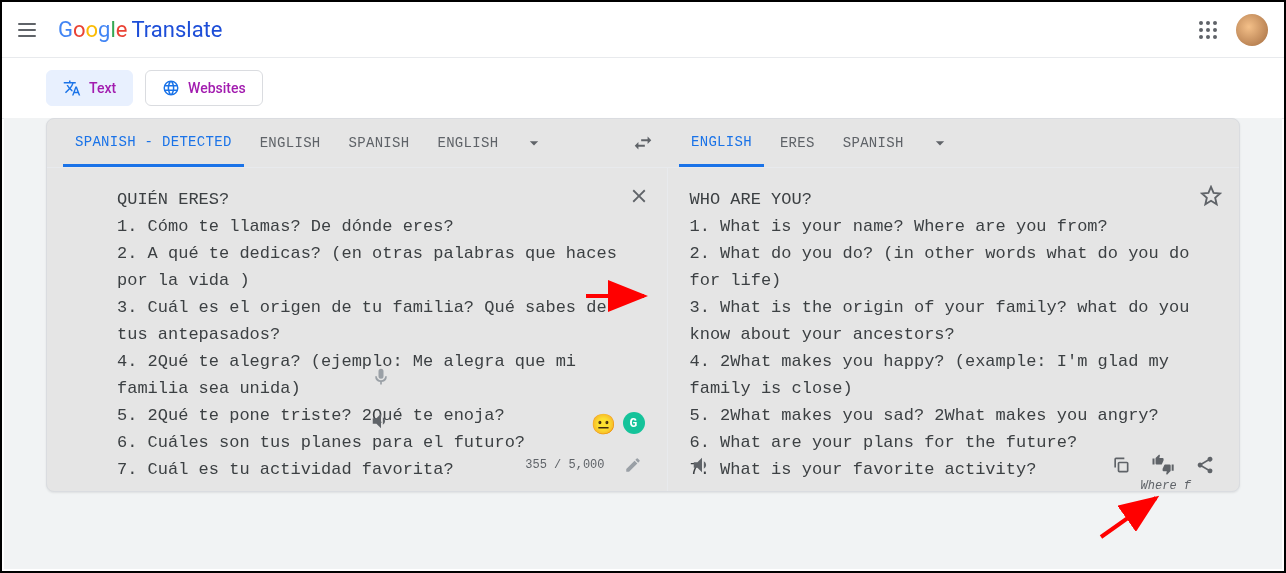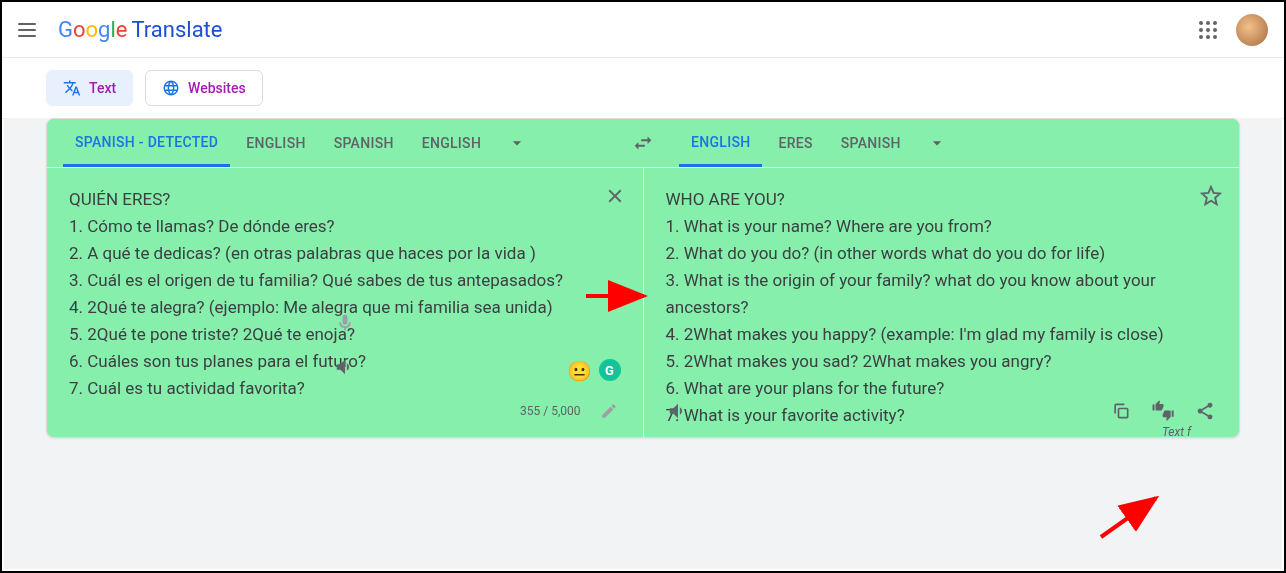--- a/index.html
+++ b/index.html
@@ -20,34 +20,34 @@
   
   
   .subheader { padding: 12px 0 12px 44px; display:flex; gap:12px; border-bottom:1px solid #e8eaed; background:#fff;}
   .mode-btn { display:flex; align-items:center; gap:8px; height:36px; padding:0 16px; border:1px solid #dadce0; border-radius:6px; background:#fff; color:#a21caf; font-size:14px; font-weight:500; cursor:pointer;}
   .mode-btn.active { background:#e8f0fe; border-color:#e8f0fe; }
   .mode-btn svg { width:18px; height:18px; fill:#1a73e8; }
   
   .gray-area { position:absolute; top:116px; left:2px; right:2px; bottom:2px; background:#f1f3f4; }
   
   
-  .card { position:absolute; top:116px; left:44px; right:44px; background:#86efac; border:1px solid #dadce0; border-radius:8px; box-shadow:0 1px 2px rgba(60,64,67,0.1); }
+  .card { position:absolute; top:116px; left:44px; right:44px; background:#e5e5e5; border:1px solid #dadce0; border-radius:8px; box-shadow:0 1px 2px rgba(60,64,67,0.1);font-family:Liberation Mono, monospace; }
   
   .lang-row { display:flex; align-items:stretch; height:48px; }
   .lang-side { flex:1; display:flex; align-items:center; padding:0 16px; gap:4px; }
   .lang-tab { padding:0 12px; height:48px; display:flex; align-items:center; font-size:14px; font-weight:500; color:#5f6368; letter-spacing:0.3px; cursor:pointer; white-space:nowrap;}
   .lang-tab.active { color:#1a73e8; border-bottom:3px solid #1a73e8; }
   .chevron { width:24px; height:24px; display:flex; align-items:center; justify-content:center; color:#5f6368; cursor:pointer; margin-left:8px;}
   .swap { width:40px; height:48px; display:flex; align-items:center; justify-content:center; color:#5f6368; cursor:pointer;}
   
   .separator { height:1px; background:#e8eaed; }
   
   .content-row { display:flex; }
   .panel { flex:1; padding:18px 22px 8px 22px; position:relative; min-height:260px;}
-  .panel.left { border-right:1px solid #e8eaed; }
+  .panel.left { border-right:1px solid #e8eaed;margin-left:48px; }
   .text-content { font-size:17px; line-height:27px; color:#3c4043; white-space:pre-wrap;}
   
   .close-x { position:absolute; top:16px; right:16px; width:24px; height:24px; cursor:pointer; color:#5f6368; display:flex; align-items:center; justify-content:center;}
   .star { position:absolute; top:16px; right:16px; width:24px; height:24px; cursor:pointer; color:#5f6368; display:flex; align-items:center; justify-content:center;}
   
   .inline-icons { position:absolute; bottom:54px; right:22px; display:flex; gap:6px;}
   .emoji { font-size:20px; }
   .grammarly { width:22px; height:22px; border-radius:50%; background:#15c39a; color:#fff; display:flex; align-items:center; justify-content:center; font-weight:700; font-size:13px;}
   
   .bottom-row { padding:10px 22px 14px 22px; display:flex; align-items:center; gap:20px;}
@@ -219,21 +219,21 @@
           <div class="bottom-icon">
             <svg width="20" height="20" viewBox="0 0 24 24" fill="#5f6368">
                 <path d="M18 16.08a2.91 2.91 0 00-1.96.77L8.91 12.7a3.27 3.27 0 000-1.4l7.05-4.11A3 3 0 1015 5a3 3 0 00.04.49L8 9.6a3 3 0 100 4.8l7.12 4.16A2.92 2.92 0 1018 16.08z"></path>
               </svg>
           </div>
         </div>
       </div>
     </div>
   </div>
 
-  <div class="send">Text f</div>
+  <div class="send">Where f</div>
 </div>
 
 <div class="arrow" style="top:284px; left:582px;">
   <svg width="70" height="20">
       <defs>
         <marker id="ah1" markerWidth="10" markerHeight="8" refX="9" refY="4" orient="auto">
           <polygon points="0 0, 10 4, 0 8" fill="#ff0000"></polygon>
         </marker>
       </defs>
       <line x1="2" y1="10" x2="60" y2="10" stroke="#ff0000" stroke-width="4" marker-end="url(#ah1)"></line>

